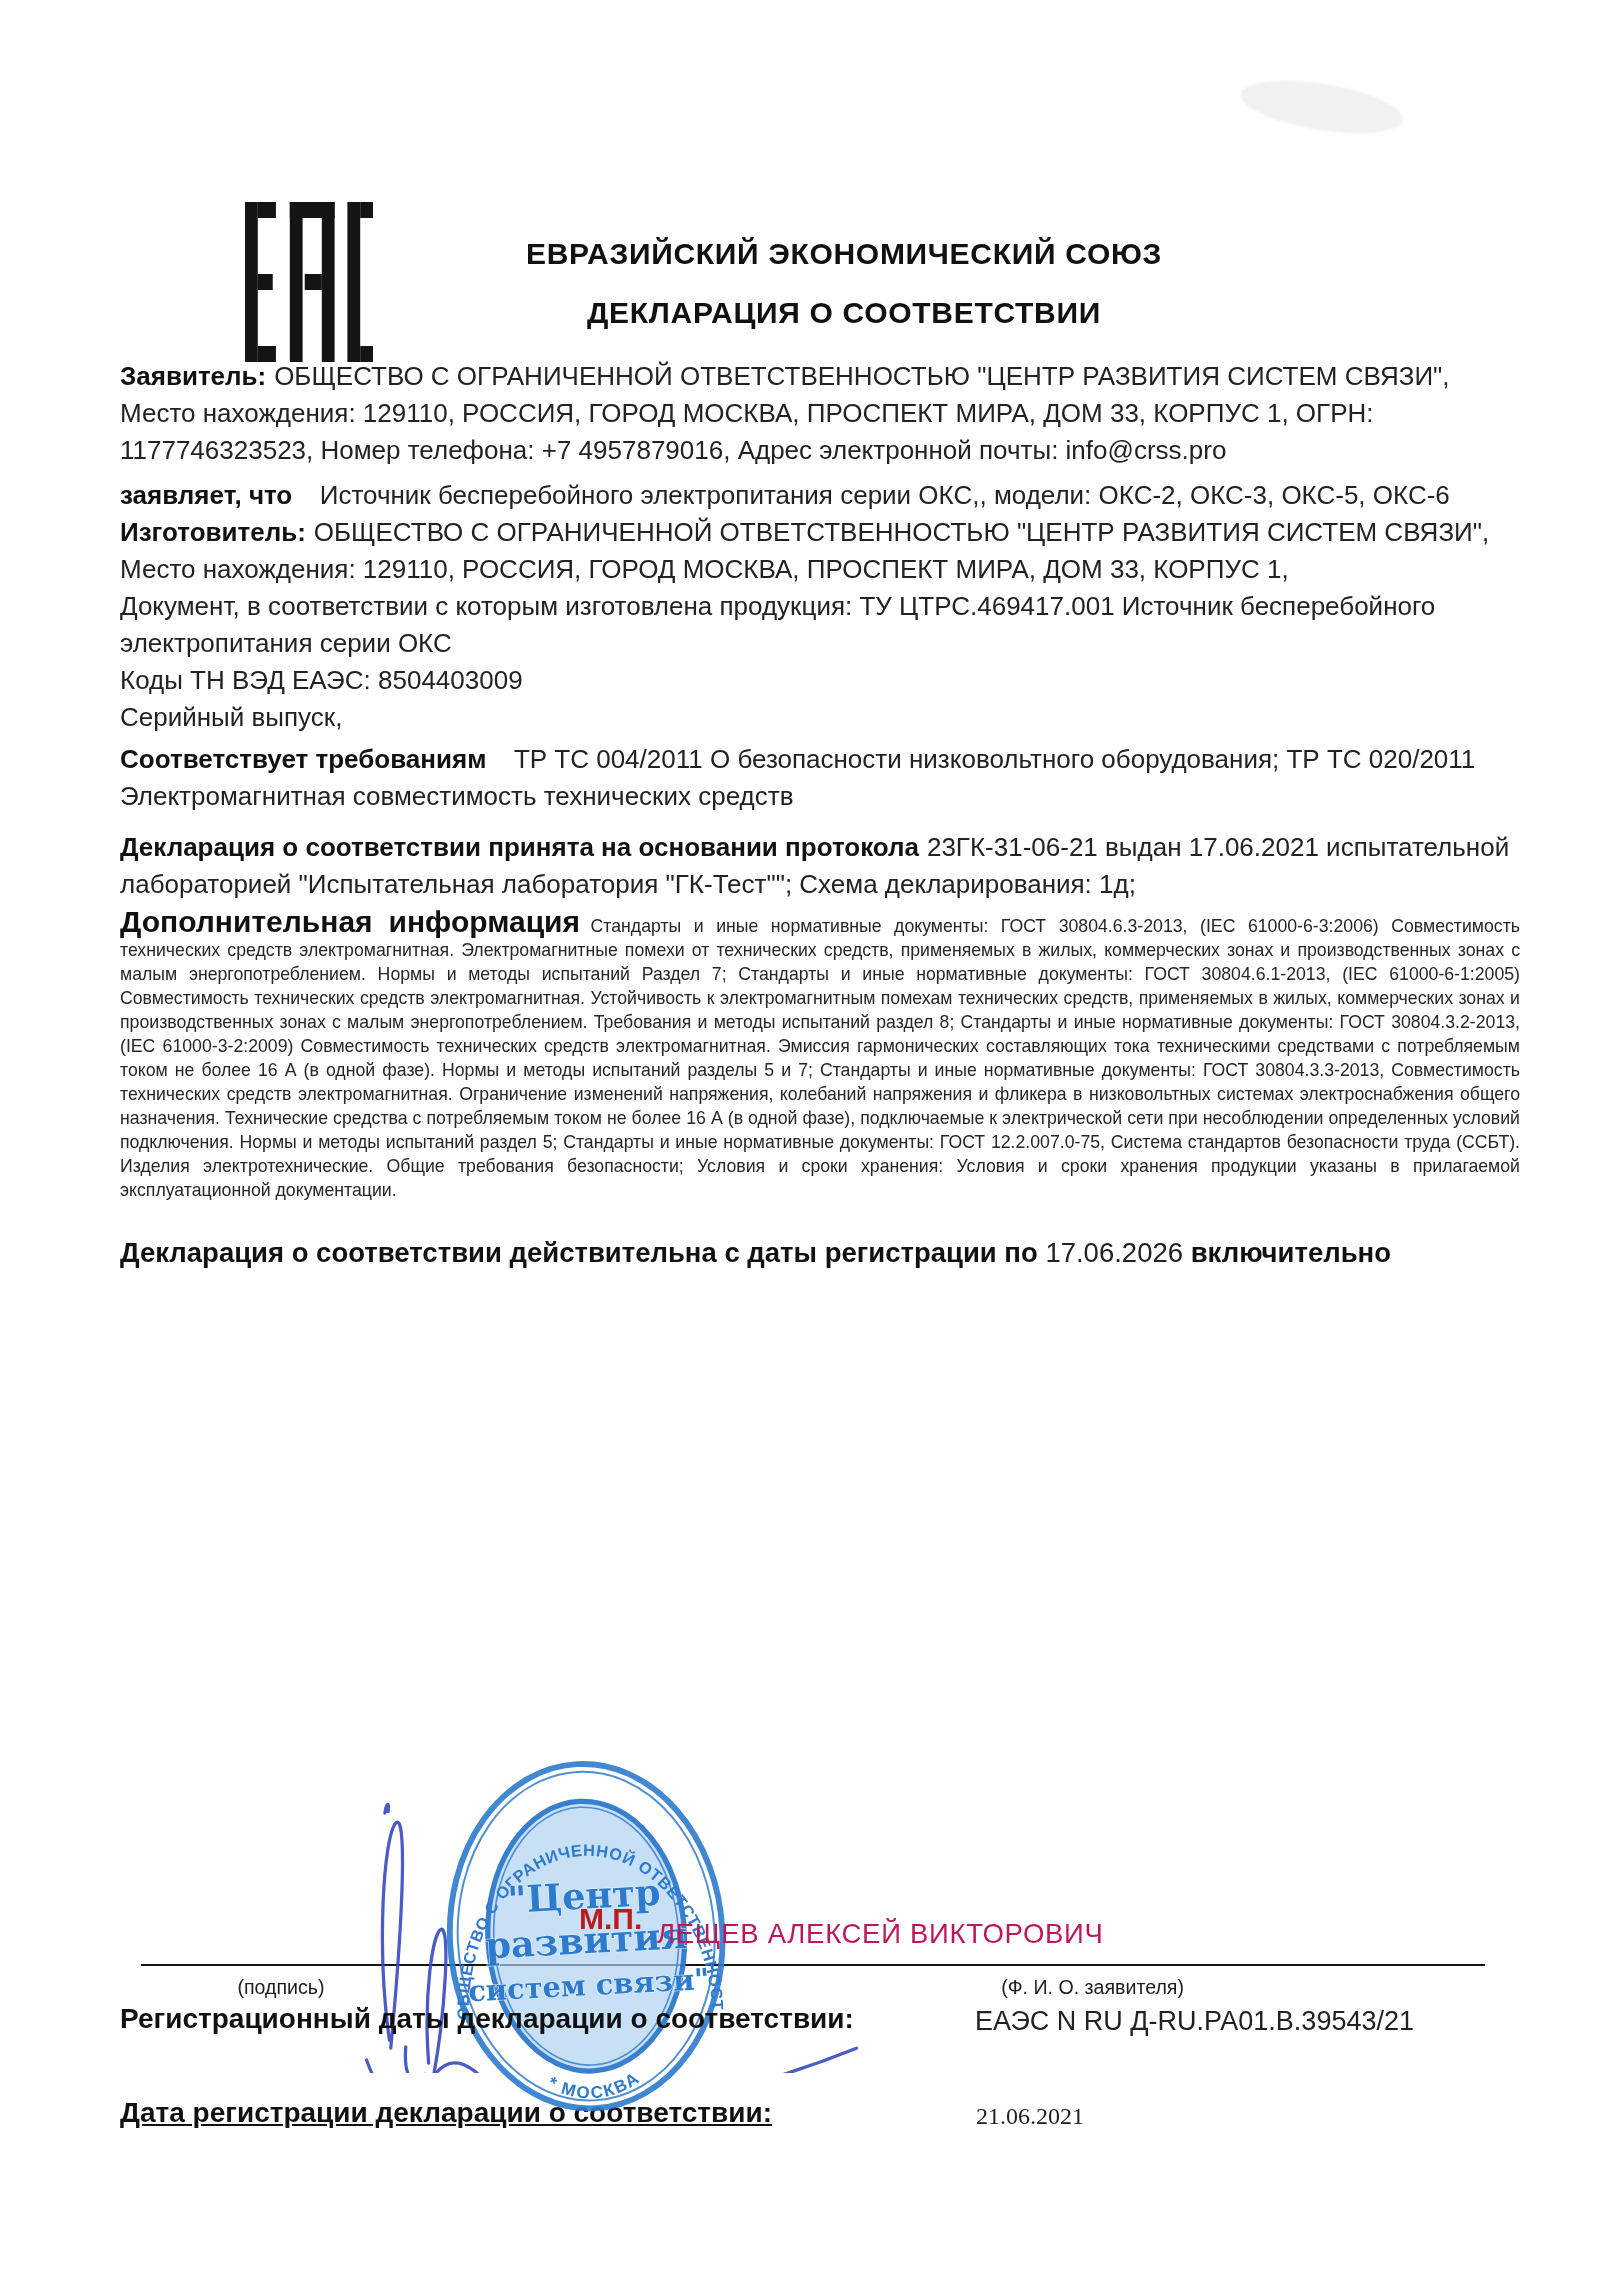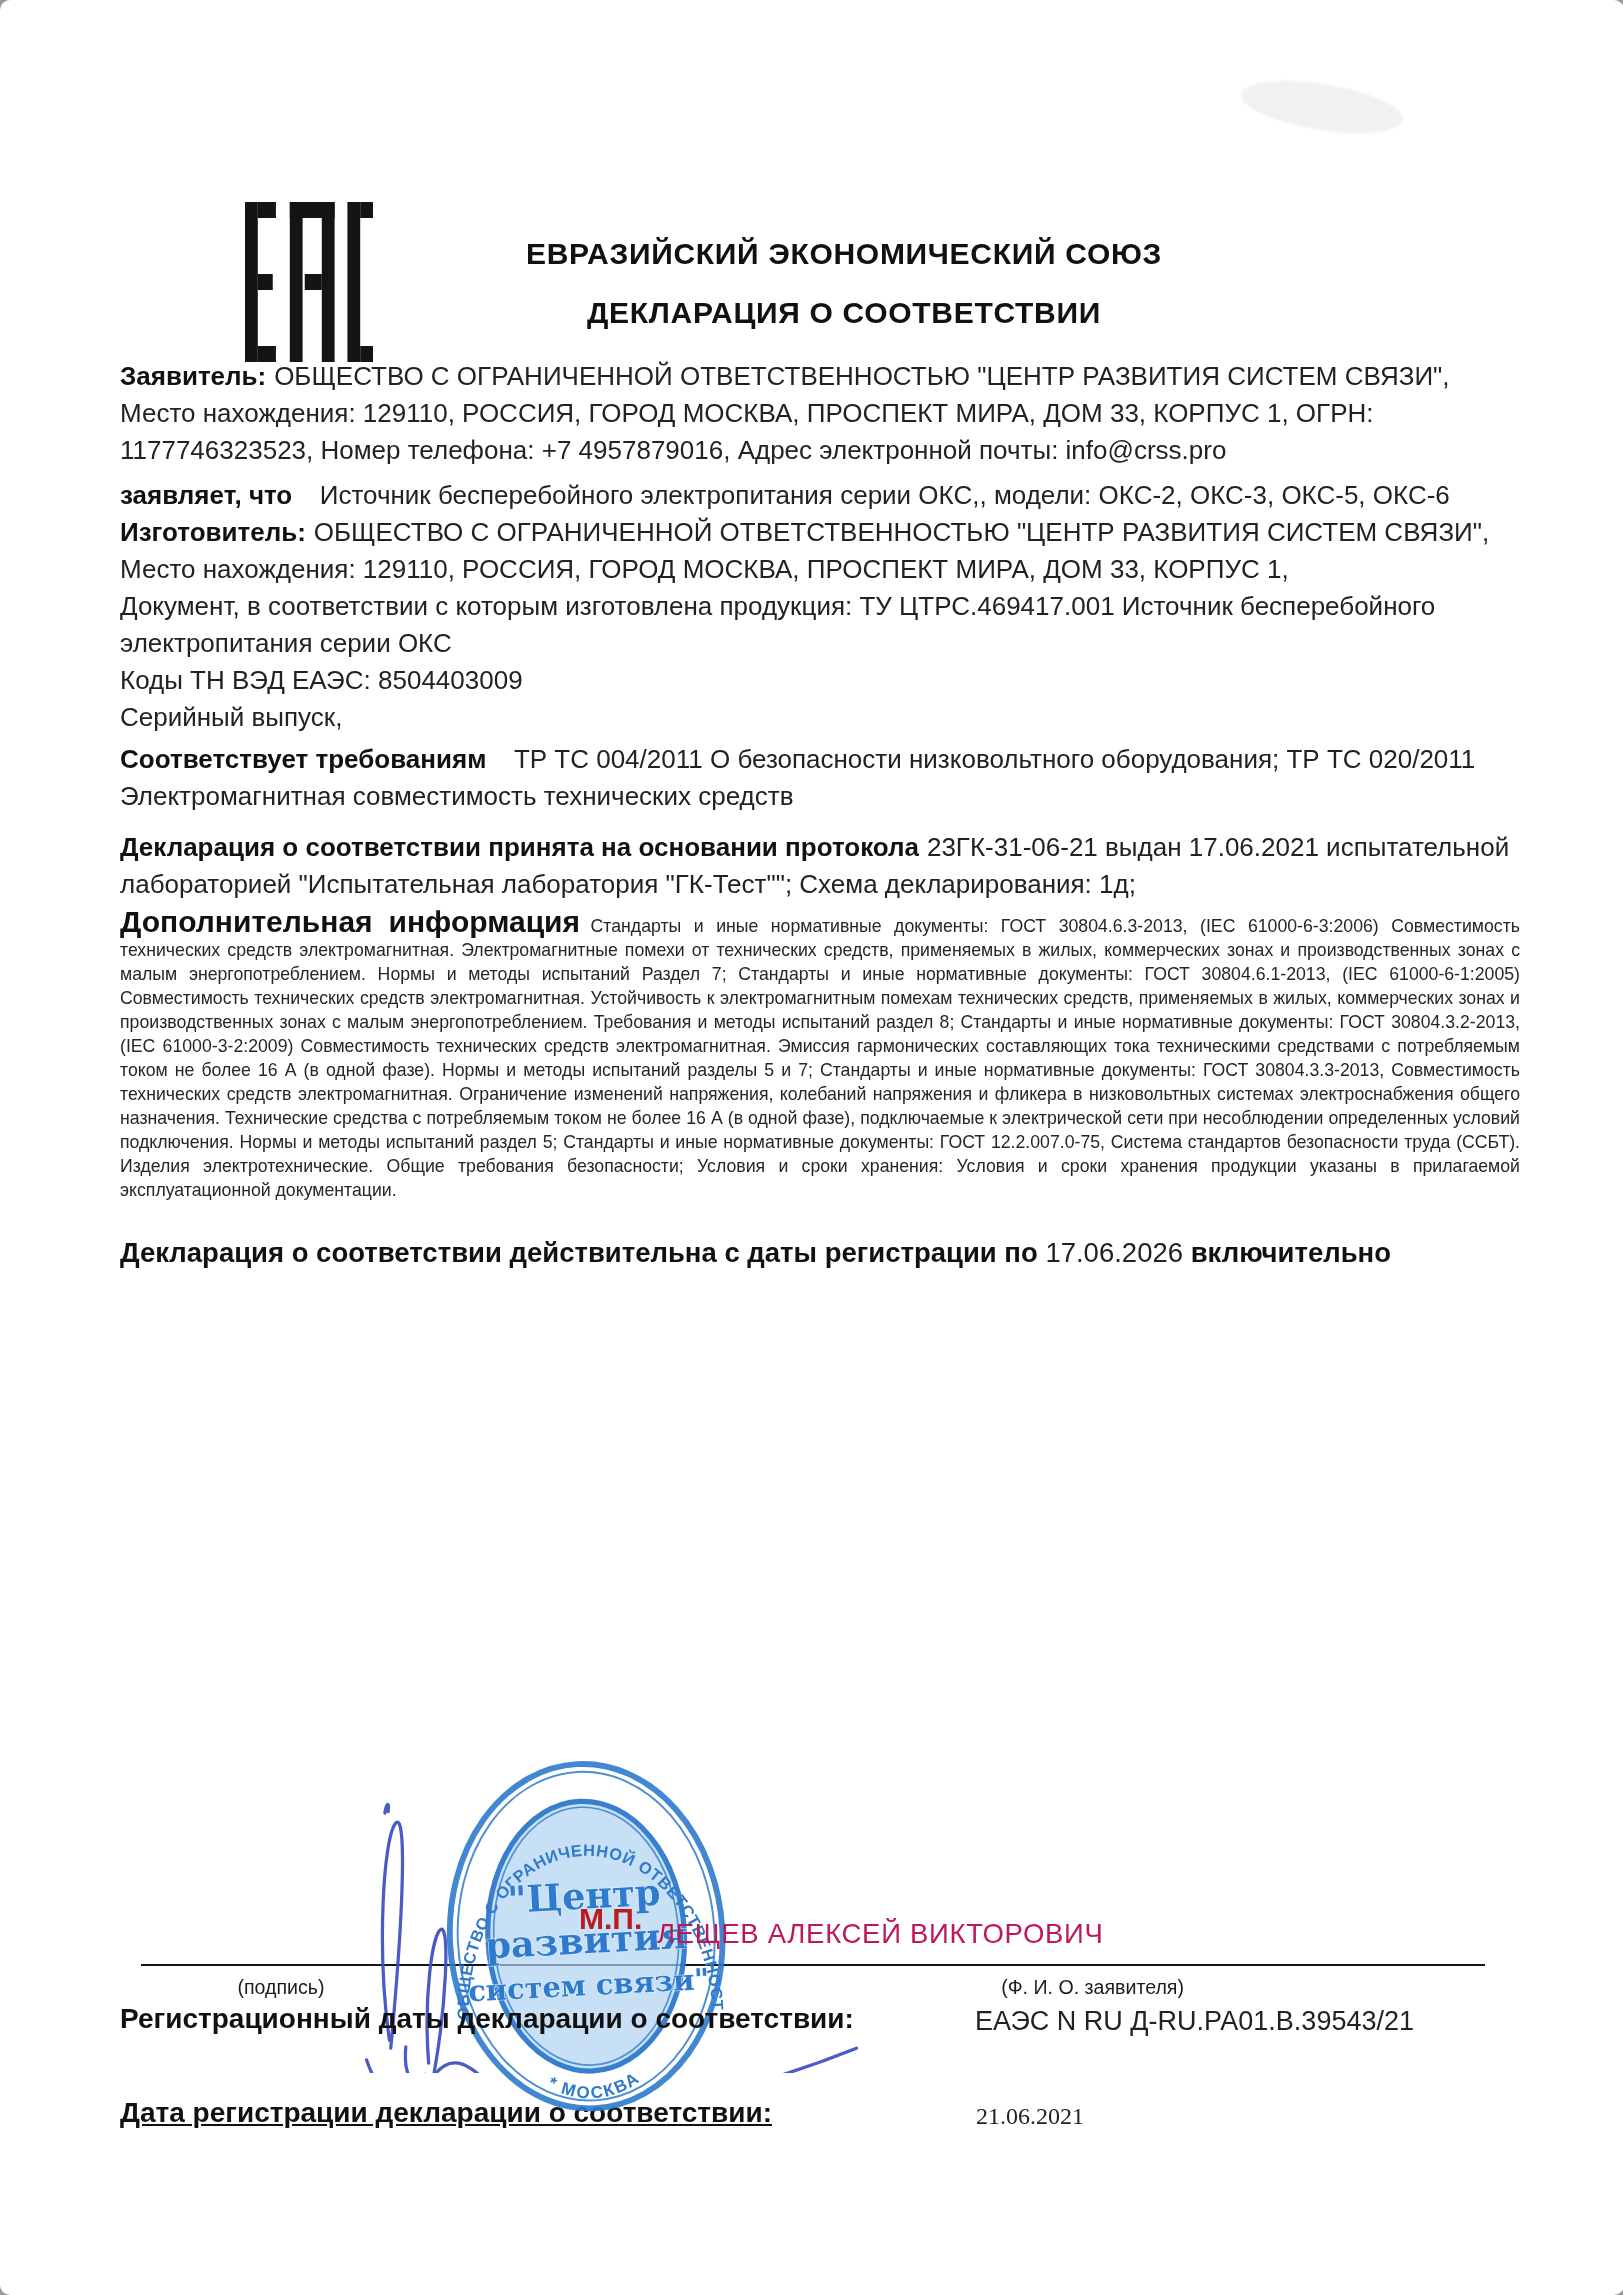--- a/index.html
+++ b/index.html
@@ -3,21 +3,20 @@
 <meta charset="utf-8">
 <style>
   html,body{margin:0;padding:0;background:#9a9a9a;}
   .page{
     position:relative;
     width:1624px;height:2295px;
     background:#ffffff;
     font-family:"Liberation Sans", sans-serif;
     color:#1f1f1f;
     overflow:hidden;
-    border-radius:10px;
   }
   
   .eac-logo{position:absolute;left:245px;top:184px;width:128px;height:196px;}
   .titles{position:absolute;left:301px;top:237px;width:1086px;text-align:center;}
   .title-line{font-weight:700;font-size:30px;letter-spacing:0.7px;color:#111;}
   .title-line.second{margin-top:25px;}
   .scan-smudge{position:absolute;left:1240px;top:84px;width:164px;height:46px;
     background:rgba(120,120,120,0.10);border-radius:50%;transform:rotate(9deg);filter:blur(1.3px);}
   
   .col{position:absolute;left:120px;top:358px;width:1400px;}

